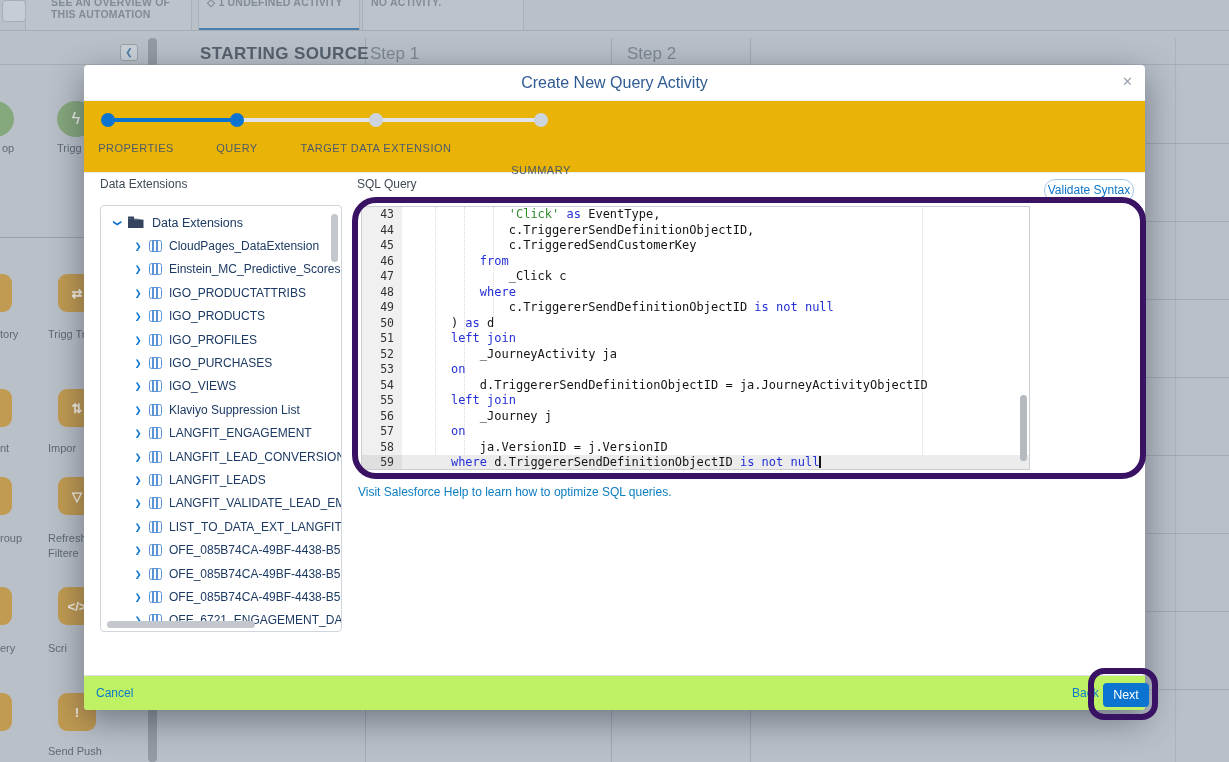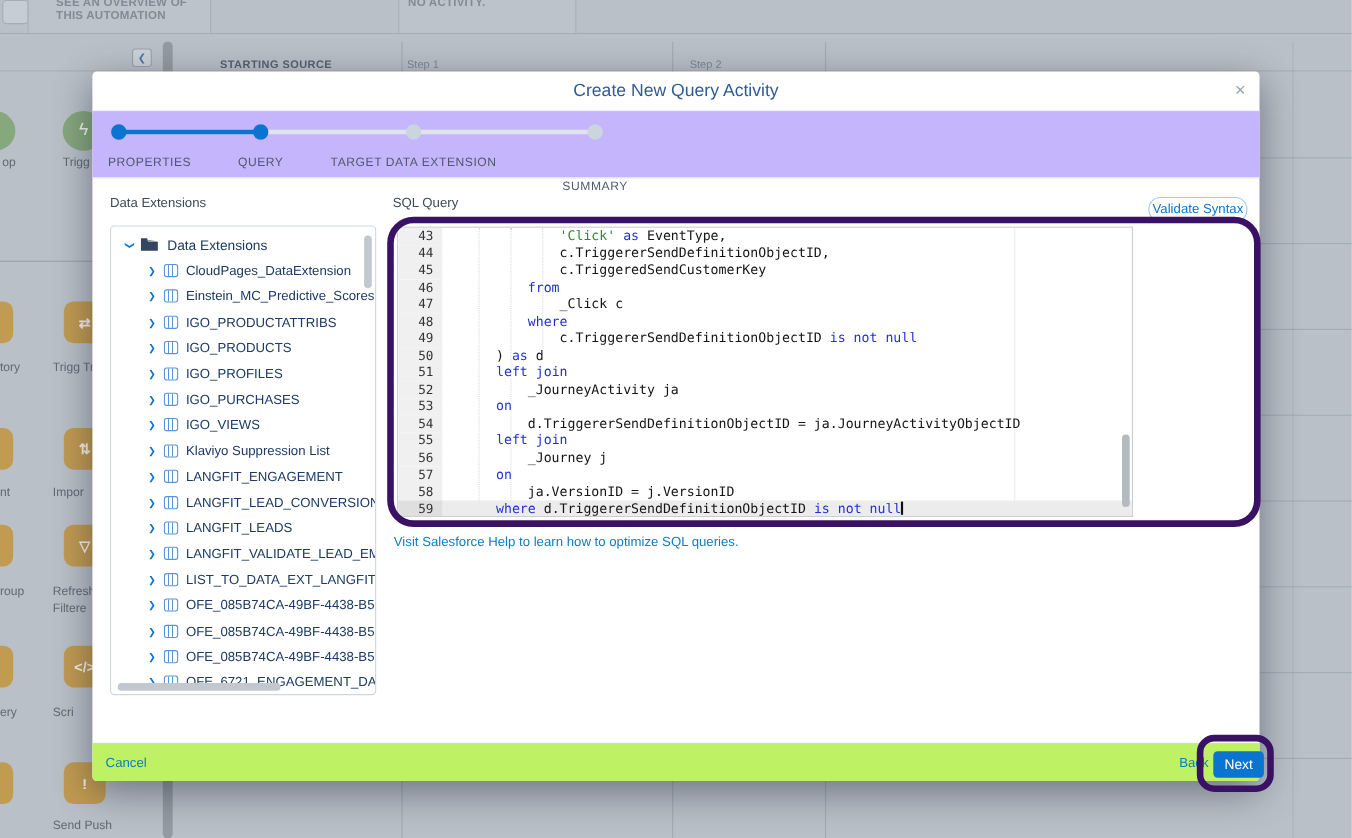--- a/index.html
+++ b/index.html
@@ -11,36 +11,36 @@
   .bg { position:absolute; inset:0; z-index:0; }
   .tabstrip { position:absolute; top:0; left:0; right:0; height:31px; border-bottom:1px solid #a6adb5; overflow:hidden; }
   .bgtab { position:absolute; top:0; height:31px; background:#bcc3cb; border-left:1px solid #a9b0b8; border-right:1px solid #a9b0b8; color:#828c96; font-size:10.5px; font-weight:bold; letter-spacing:.2px; overflow:hidden; }
   .bgtab .txt { margin-top:-6px; padding:2px 8px 0 8px; line-height:12px; }
   .bgtab.one { left:25px; width:167px;padding-left:17px; }
   .bgtab.two { left:198px; width:162px; }
   .bgtab.three { left:362px; width:162px; }
   .bgtab .underline { position:absolute; left:0; right:0; bottom:0; height:3px; background:#4a7fae; }
   .minitab { position:absolute; left:2px; top:0; width:24px; height:22px; background:#c7cdd4; border:1px solid #a6adb5; border-radius:4px; }
   .canvashead { position:absolute; top:31px; left:0; right:0; height:34px; border-bottom:1px solid #a6adb5; }
-  .chead { position:absolute; top:23px; font-size:10px; color:#7e8893; }
+  .chead { position:absolute; top:13px; font-size:17px; color:#7e8893; }
   .chead.first { font-weight:bold; color:#57626e; letter-spacing:.4px; }
   .backbtn { position:absolute; left:120px; top:44px; width:18px; height:17px; background:#ccd2d8; border:1px solid #9aa2ab; border-radius:3px; color:#4a79a8; font-size:9px; text-align:center; line-height:15px; }
   .vscroll { position:absolute; left:148px; top:38px; bottom:0; width:9px; background:#949ba3; border-radius:4px; }
   .vline { position:absolute; top:38px; bottom:0; width:1px; background:rgba(110,120,132,.30); }
   .hline { position:absolute; left:1146px; right:0; height:1px; background:rgba(110,120,132,.28); }
   .pdivider { position:absolute; left:0; width:84px; top:237px; height:1px; background:#9aa2ab; }
   .gcircle { position:absolute; width:38px; height:36px; border-radius:50%; background:#86a87d; color:rgba(255,255,255,.9); display:flex; align-items:center; justify-content:center; font-size:16px; }
   .gicon { position:absolute; width:38px; height:38px; border-radius:9px; background:#c19b52; color:rgba(255,255,255,.88); display:flex; align-items:center; justify-content:center; font-size:13px; font-weight:bold; }
   .plabel { position:absolute; font-size:11px; color:#5f6a74; white-space:pre-line; line-height:15px; }
 
   
   .modal { position:absolute; left:84px; top:65px; width:1061px; height:645px; background:#fff; border-radius:4px; box-shadow:0 10px 35px rgba(20,25,40,.45); z-index:10; }
   .m-title { position:absolute; top:9px; left:0; right:0; text-align:center; font-size:16px; color:#2f5b93; }
   .m-close { position:absolute; top:10px; right:12px; color:#9aa4ad; font-size:13px; line-height:13px; cursor:default; }
-  .stepband { position:absolute; top:35px; left:0; right:0; height:62px; background:#c4b5fd; border-top:1px solid #eef1f4; border-bottom:1px solid #e8ebef; }
+  .stepband { position:absolute; top:35px; left:0; right:0; height:73px; background:#eab308; border-top:1px solid #eef1f4; border-bottom:1px solid #e8ebef; }
   .steptrack { position:absolute; top:17px; left:24px; width:433px; height:4px; background:#dfe4ea; border-radius:2px; }
   .stepfill { position:absolute; top:17px; left:24px; width:129px; height:4px; background:#0b74d1; border-radius:2px; }
   .stepdot { position:absolute; top:12px; width:14px; height:14px; border-radius:50%; transform:translateX(-7px); }
   .stepdot.on { background:#0b74d1; }
   .stepdot.off { background:#ccd4de; }
   .steplabel { position:absolute; top:41px; transform:translateX(-50%); font-size:11px; letter-spacing:.5px; color:#4d5b68; white-space:nowrap; }
 
   .panel-heading { position:absolute; font-size:12px; color:#3e4a56; }
   .tree-panel { position:absolute; left:16px; top:140px; width:242px; height:427px; border:1px solid #cfd6dd; border-radius:4px; background:#fff; overflow:hidden; padding-top:5px; }
   .trow { display:flex; align-items:center; height:23.4px; white-space:nowrap; overflow:hidden; }
@@ -86,20 +86,24 @@
 </head>
 <body>
 
 <div id="screen">
 
   <div class="bg">
     <div class="tabstrip">
       <div class="minitab"></div>
       <div class="bgtab one">
         <div class="txt">SEE AN OVERVIEW OF THIS AUTOMATION</div>
+      </div>
+      <div class="bgtab two">
+        <div class="txt"><span>◇</span> <span>1 UNDEFINED ACTIVITY</span></div>
+        <div class="underline"></div>
       </div>
       <div class="bgtab three">
         <div class="txt">NO ACTIVITY.</div>
       </div>
     </div>
 
     <div class="canvashead">
       <div class="chead first" style="left:200px">STARTING SOURCE</div>
       <div class="chead" style="left:370px">Step 1</div>
       <div class="chead" style="left:627px">Step 2</div>

